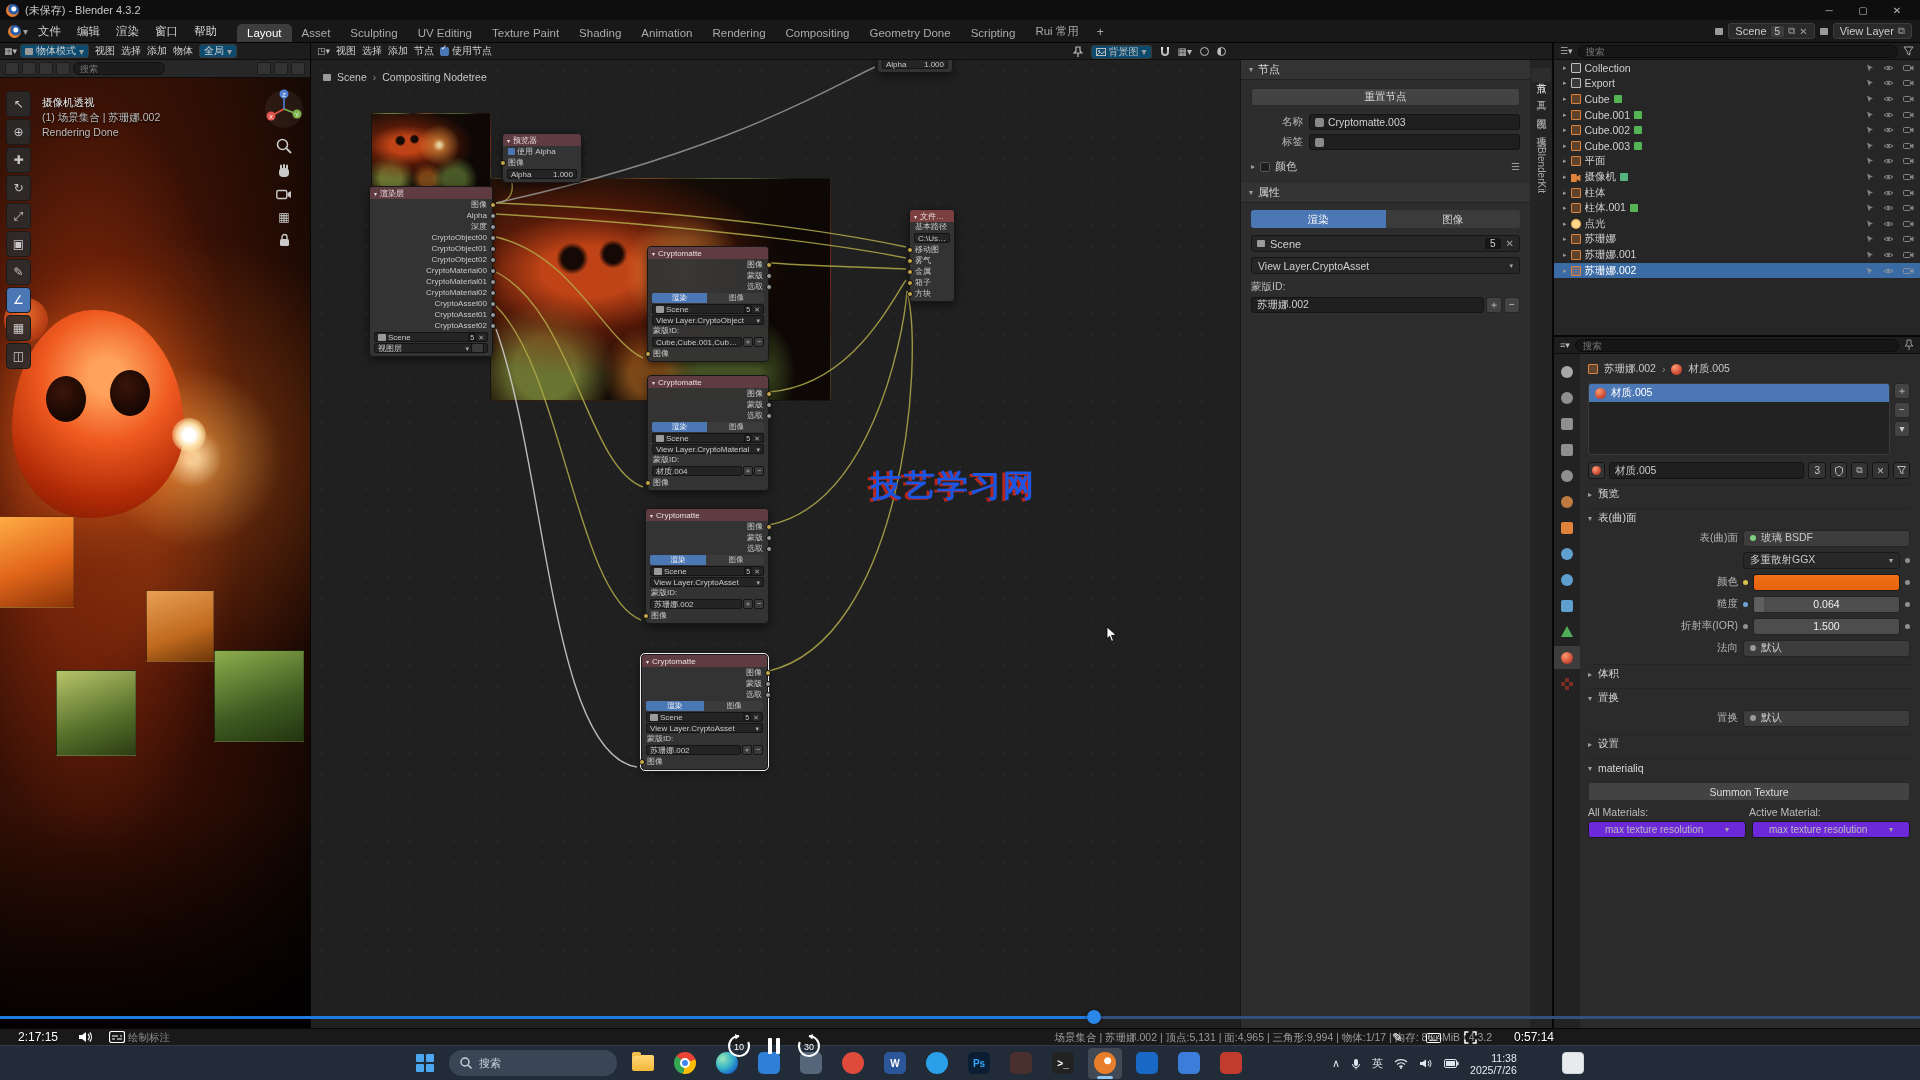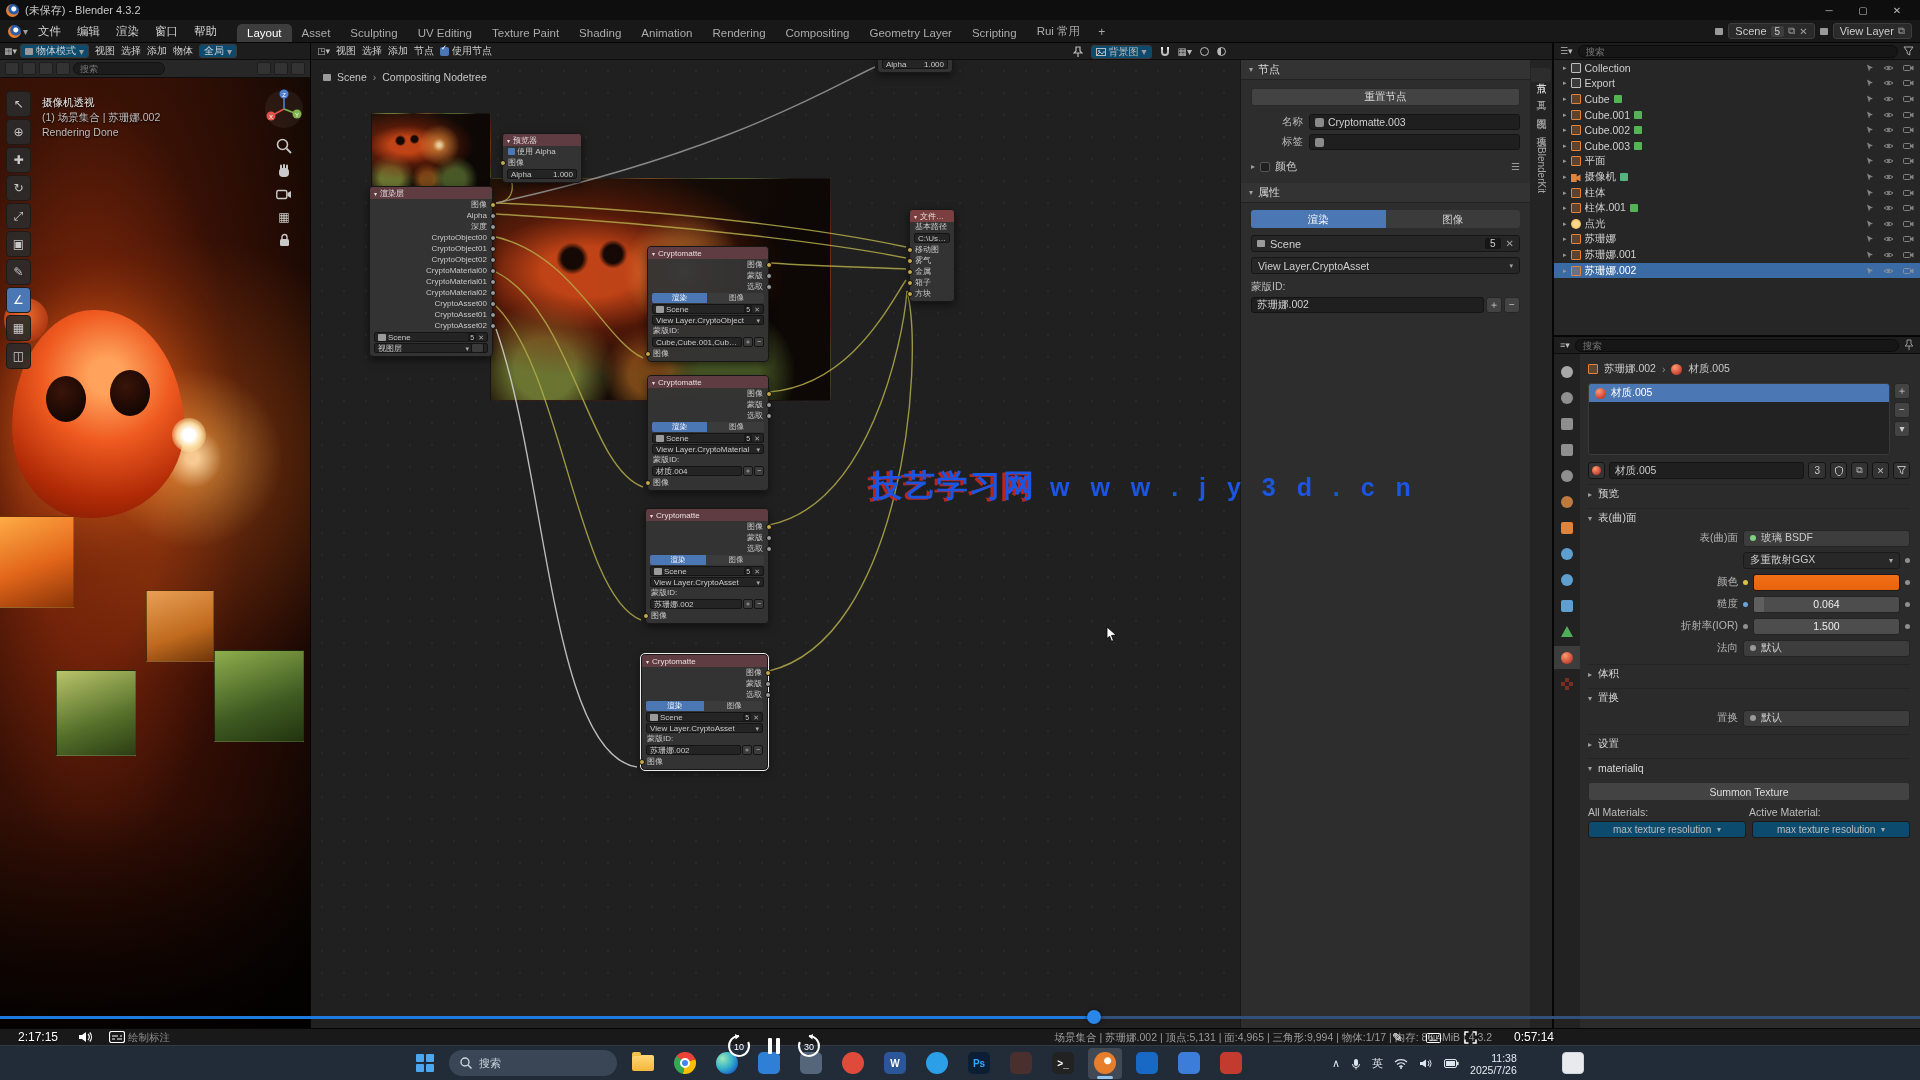--- a/index.html
+++ b/index.html
@@ -181,21 +181,21 @@
 .pval.swatch{border:1px solid #1a1a1a;}
 .pval.slider{background:#4d4d4d;border:1px solid #242424;position:relative;overflow:hidden;justify-content:center;}
 .pval.slider .fill{position:absolute;left:0;top:0;bottom:0;background:#5f5f5f;}
 .pval.slider .sv{position:relative;z-index:1;color:#eee;}
 .dot{width:6px;height:6px;border-radius:50%;background:#9a9a9a;}
 .ddc{margin-left:auto;font-size:8px;color:#aaa;}
 .mq-btn{display:block;width:100%;height:19px;background:#434343;border:1px solid #2a2a2a;border-radius:3px;color:#ddd;font-size:10.5px;margin:5px 0;}
 .mq-labels{display:flex;margin-top:2px;}
 .mq-labels span{flex:1;color:#bdbdbd;}
 .mq-drops{display:flex;gap:6px;margin-top:3px;}
-.mq-drop{flex:1;height:17px;background:#0c4a6e;border:1px solid #1a1a1a;border-radius:3px;display:flex;align-items:center;padding:0 24px;font-size:10px;color:#bbb;}
+.mq-drop{flex:1;height:17px;background:#6d28d9;border:1px solid #1a1a1a;border-radius:3px;display:flex;align-items:center;padding:0 16px;font-size:10px;color:#bbb;}
 
 .statusbar{position:absolute;left:0;top:1028px;width:1920px;height:17px;background:#191919;border-top:1px solid #060606;z-index:10;font-size:10.5px;color:#8d8d8d;}
 .sb-hint{position:absolute;left:128px;top:2px;}
 .sb-stats{position:absolute;right:428px;top:2px;color:#9a9a9a;}
 
 .pl-line{position:absolute;left:0;top:1016px;width:1920px;height:3px;background:#33507a;z-index:60;}
 .pl-played{height:3px;background:#1f7ae0;}
 .pl-handle{position:absolute;top:-6px;width:14px;height:14px;border-radius:50%;background:#2a86e8;box-shadow:0 0 4px rgba(0,0,0,.6);}
 .pl-time{position:absolute;top:1030px;z-index:61;color:#fff;font-size:12px;text-shadow:0 1px 2px #000;}
 .pl-time.l{left:18px;}
@@ -255,21 +255,21 @@
     <div class="workspaces" id="wsTabs">
         <span class="ws-tab active">Layout</span>
         <span class="ws-tab">Asset</span>
         <span class="ws-tab">Sculpting</span>
         <span class="ws-tab">UV Editing</span>
         <span class="ws-tab">Texture Paint</span>
         <span class="ws-tab">Shading</span>
         <span class="ws-tab">Animation</span>
         <span class="ws-tab">Rendering</span>
         <span class="ws-tab">Compositing</span>
-        <span class="ws-tab">Geometry Layer</span>
+        <span class="ws-tab">Geometry Done</span>
         <span class="ws-tab">Scripting</span>
         <span class="ws-tab">Rui 常用</span>
         <span class="ws-add">+</span>
       </div>
     <div class="topbar-right">
       <span class="sic"></span>
       <span class="tb-field">
         <span>Scene</span>
         <span class="tb-cnt">5</span>
         <span class="tb-glyph">⧉</span>
@@ -489,21 +489,20 @@
     <div class="np-strip" id="npStrip">
         <div class="np-vtab active">节点</div>
         <div class="np-vtab">工具</div>
         <div class="np-vtab">视图</div>
         <div class="np-vtab">选项</div>
         <div class="np-vtab">BlenderKit</div>
       </div>
 
     <span class="watermark">
       <span class="wm-cn">技艺学习网</span>
-      <span class="wm-url">w w w . j y 3 d . c n</span>
     </span>
     <svg class="cursor-arrow" width="12" height="16">
         <path d="M1 1 L10 9 L5.5 9.5 L7.5 14.5 L5.5 15.3 L3.6 10.3 L1 12.5Z" fill="#fff" stroke="#000" stroke-width="0.8"></path>
       </svg>
   <div class="backdrop render-art" style="left: 60px; top: 70px; width: 120px; height: 76px;"></div>
       <div class="backdrop render-art" style="left: 179px; top: 135px; width: 341px; height: 223px;"></div>
       <div class="node" style="left: 58px; top: 143px; width: 124px;">
         <div class="nhead" style="background: rgb(95, 60, 66);">
           <span class="ntri">▾</span>
           <span class="ell">渲染层</span>

